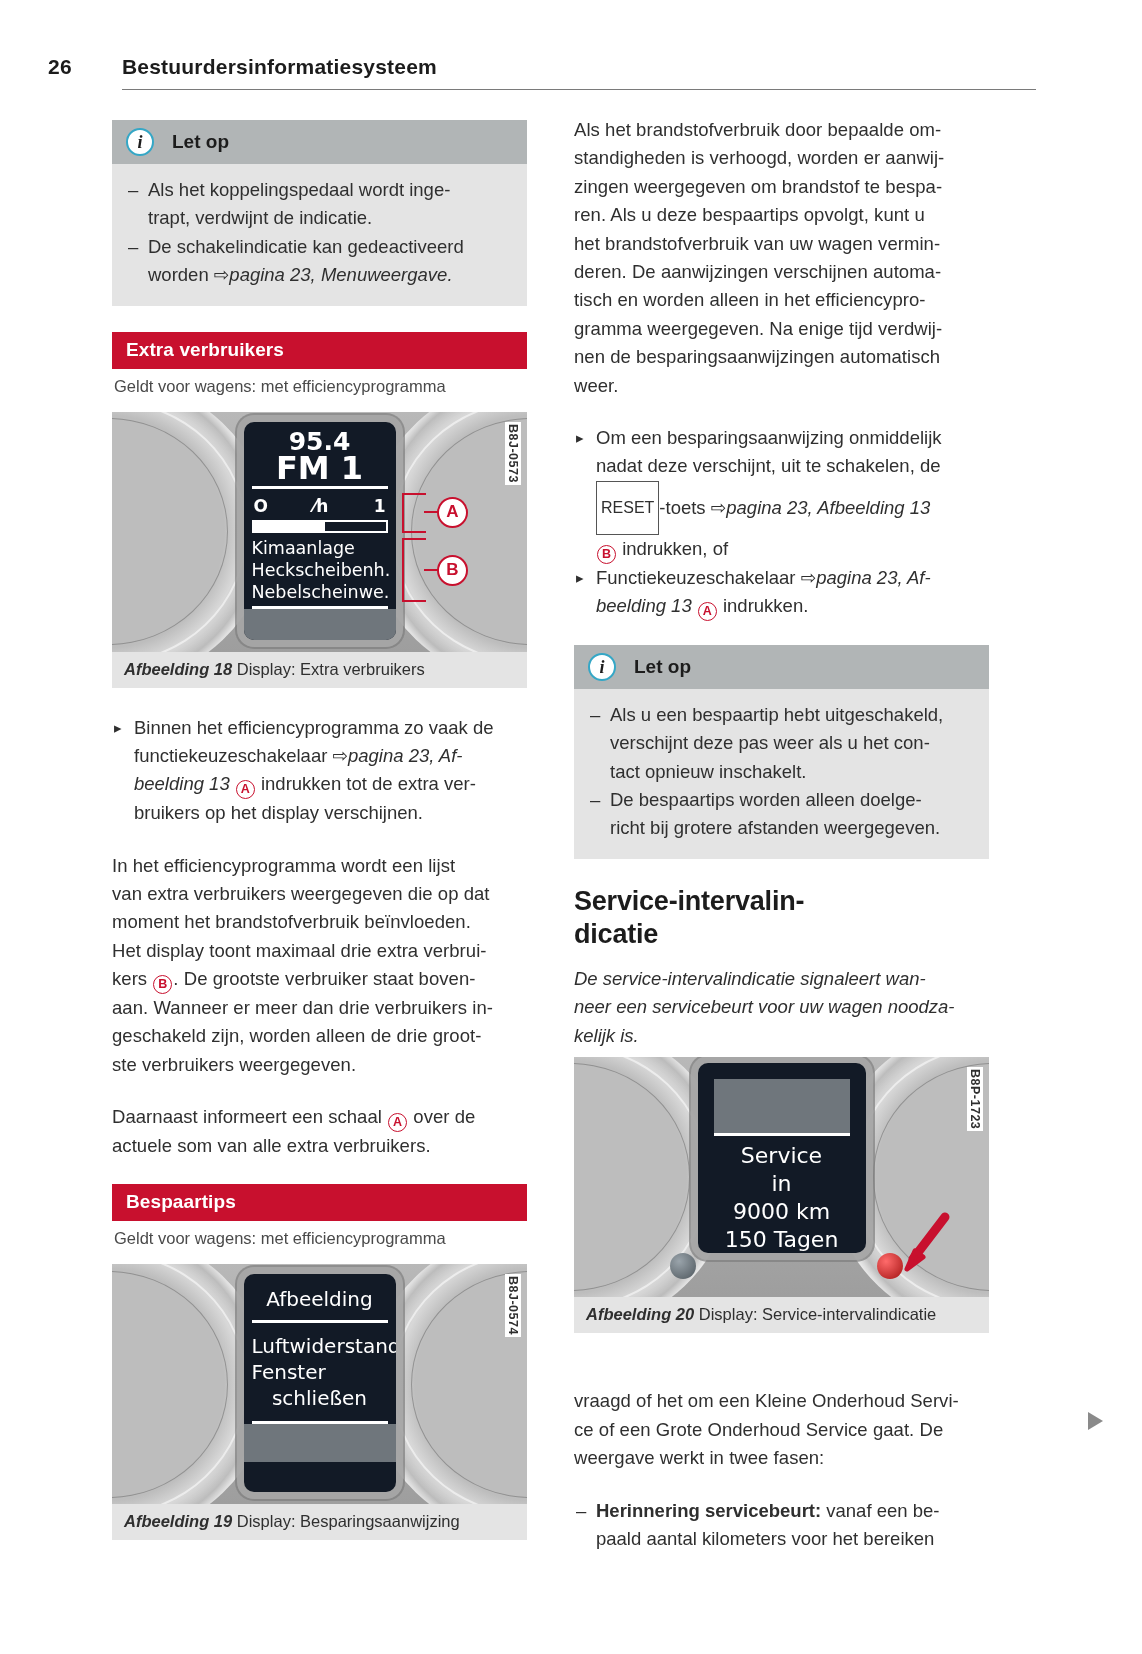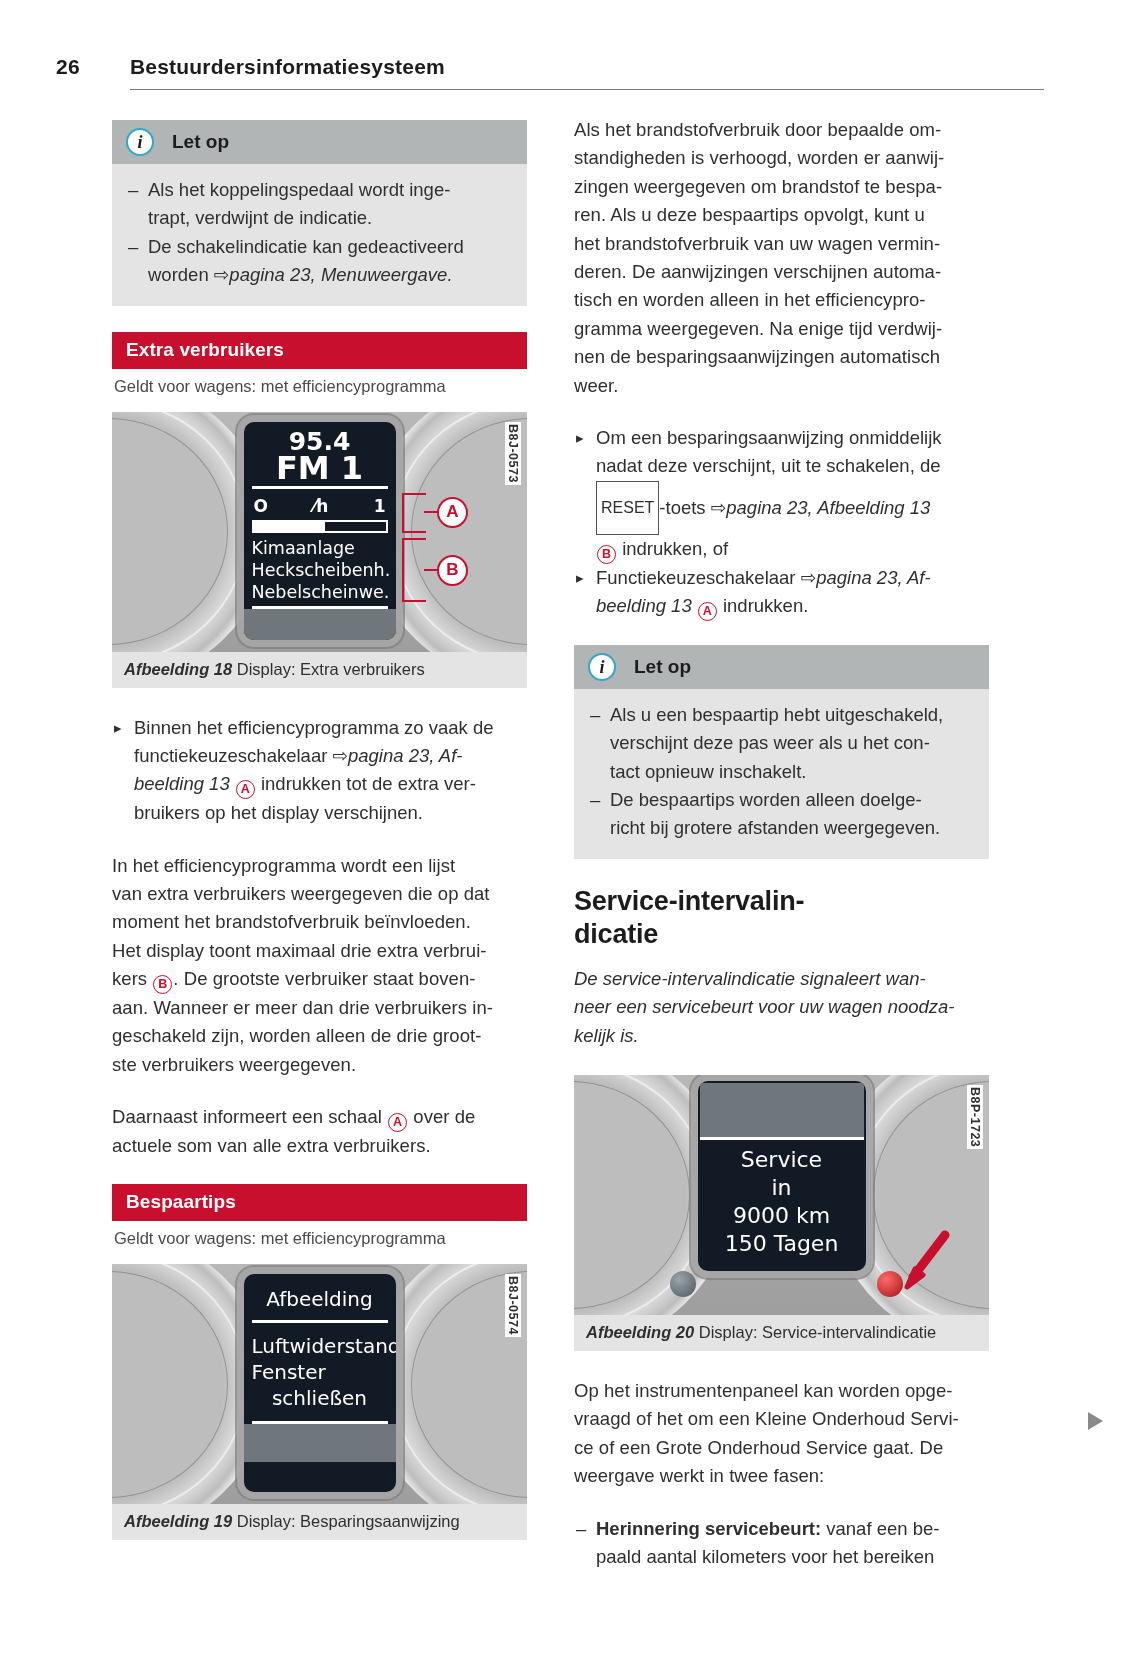--- a/index.html
+++ b/index.html
@@ -8,21 +8,21 @@
     width:1142px; height:1654px;
     background:#ffffff;
     font-family:"Liberation Sans", sans-serif;
     color:#2b2b2b;
     position:relative;
     overflow:hidden;
   }
 
   
   .page-header{
-    position:absolute; left:16px; top:55px; width:1018px; height:40px;
+    position:absolute; left:8px; top:55px; width:1018px; height:40px;
   }
   .page-number{
     position:absolute; left:40px; top:0;
     font-size:21px; font-weight:bold; color:#1c1c1c;
     letter-spacing:.2px;
   }
   .header-title{
     position:absolute; left:114px; top:0;
     font-size:21px; font-weight:bold; color:#1c1c1c;
     letter-spacing:.2px;
@@ -172,21 +172,21 @@
     content:"\25B8"; position:absolute; left:2px; top:0; color:#2f2f2f;
     font-size:15px;
   }
 
   h2.sect{
     font-size:27px; font-weight:bold; line-height:33px;
     margin:4px 0 14px 0; color:#1c1c1c; letter-spacing:-.2px;
   }
   p.lead{
     font-size:18.5px; line-height:28.4px; font-style:italic;
-    margin:0 0 25px 0; color:#2f2f2f;
+    margin:0 0 7px 0; color:#2f2f2f;
   }
 
   .nextmark{
     position:absolute; left:1088px; top:1412px;
     width:0; height:0; border-left:15px solid #8a8a8a;
     border-top:9px solid transparent; border-bottom:9px solid transparent;
   }
 </style>
 </head>
 <body>
@@ -453,21 +453,21 @@
             
             
             
             
             
             
             
           </div>
         </div>
 
-        <div class="lcd" style="top:6px; width:168px; height:190px; padding:2px;">
+        <div class="lcd" style="top:6px; width:168px; height:190px; padding:16px;">
           <div style="height:54px; background:#6f767c;"></div>
           <div class="lcd-sep" style="margin:0;"></div>
           <div style="padding:6px 8px 0 8px;">
             <div style="text-align:center; font-size:22px; line-height:28px;">Service</div>
             <div style="text-align:center; font-size:22px; line-height:28px;">in</div>
             <div style="text-align:center; font-size:22px; line-height:28px;">9000 km</div>
             <div style="text-align:center; font-size:22px; line-height:28px;">150 Tagen</div>
           </div>
         </div>
 
@@ -486,21 +486,21 @@
         <div class="imgcode">B8P-1723</div>
       </div>
     </div>
     <div class="fig-caption">
       <b>Afbeelding 20</b>
       <span>Display: Service-intervalindicatie</span>
     </div>
   </div>
 
   <p class="body">
-    <span>Op het instrumentenpaneel kan worden opge-</span><br>
+    <br>
     <span>vraagd of het om een Kleine Onderhoud Servi-</span><br>
     <span>ce of een Grote Onderhoud Service gaat. De</span><br>
     <span>weergave werkt in twee fasen:</span>
   </p>
 
   <div class="dashitem">
     <b>Herinnering servicebeurt:</b><span> vanaf een be-</span><br>
     <span>paald aantal kilometers voor het bereiken</span>
   </div>
 </div>

